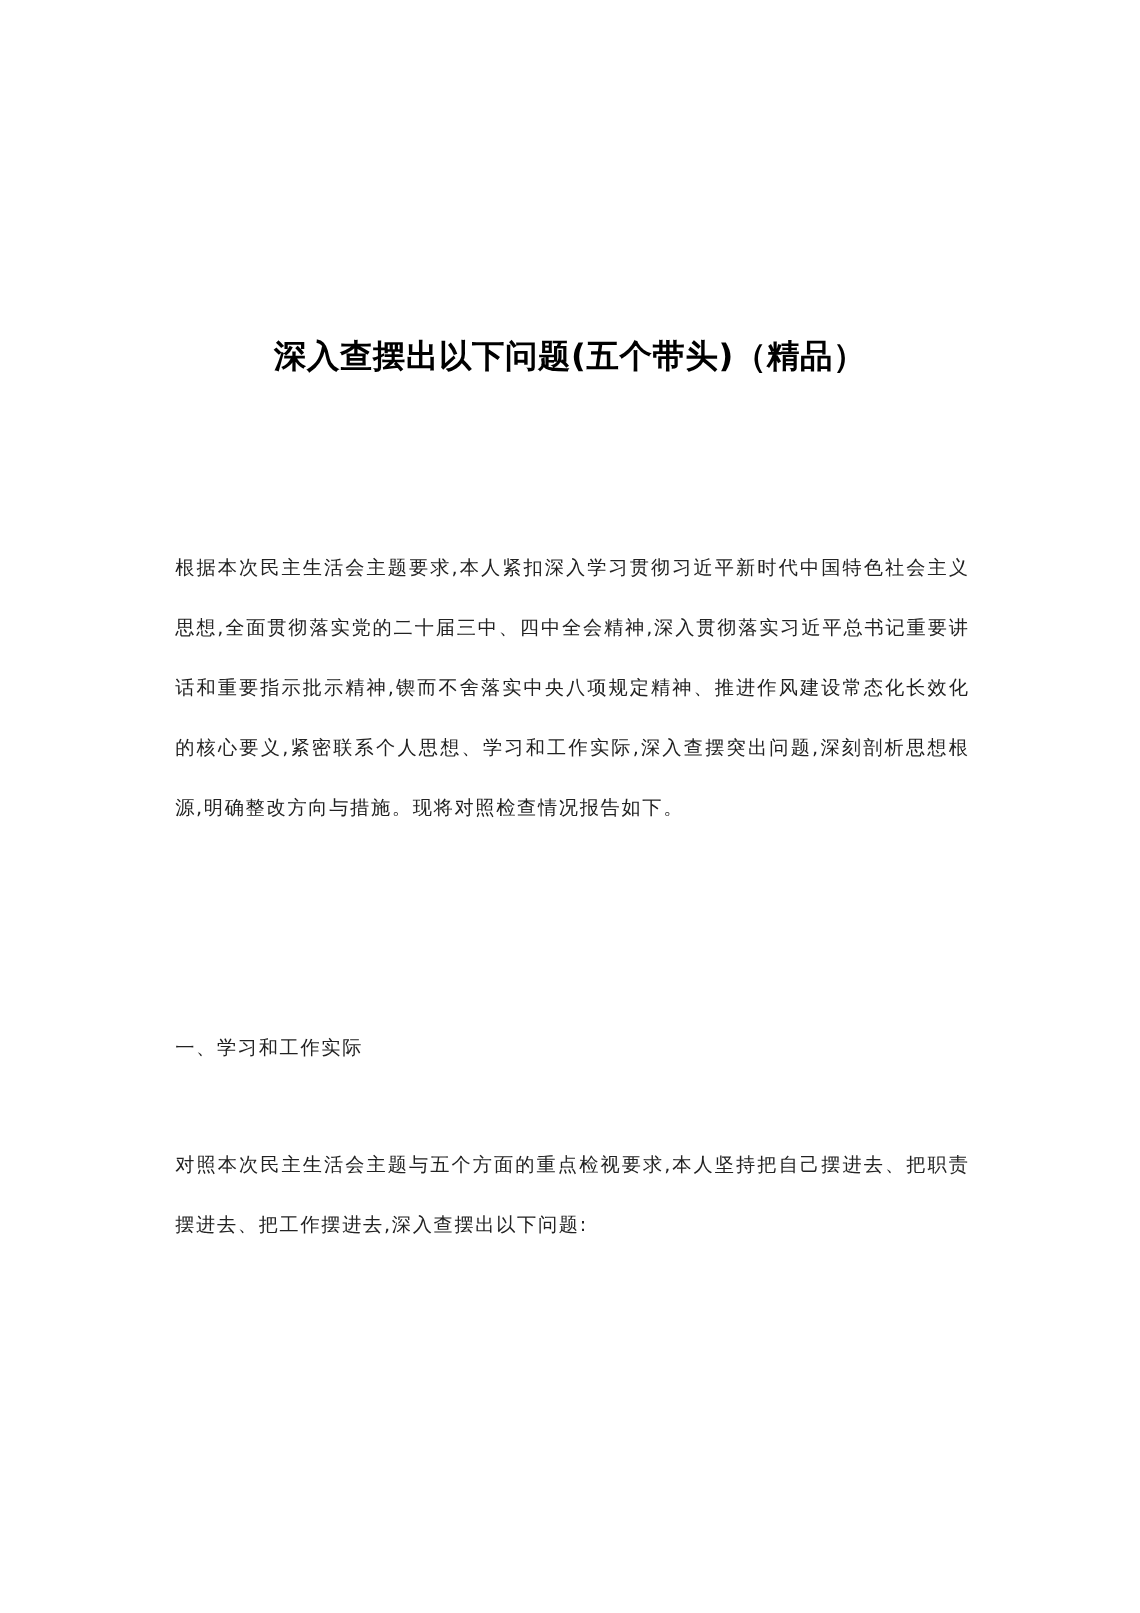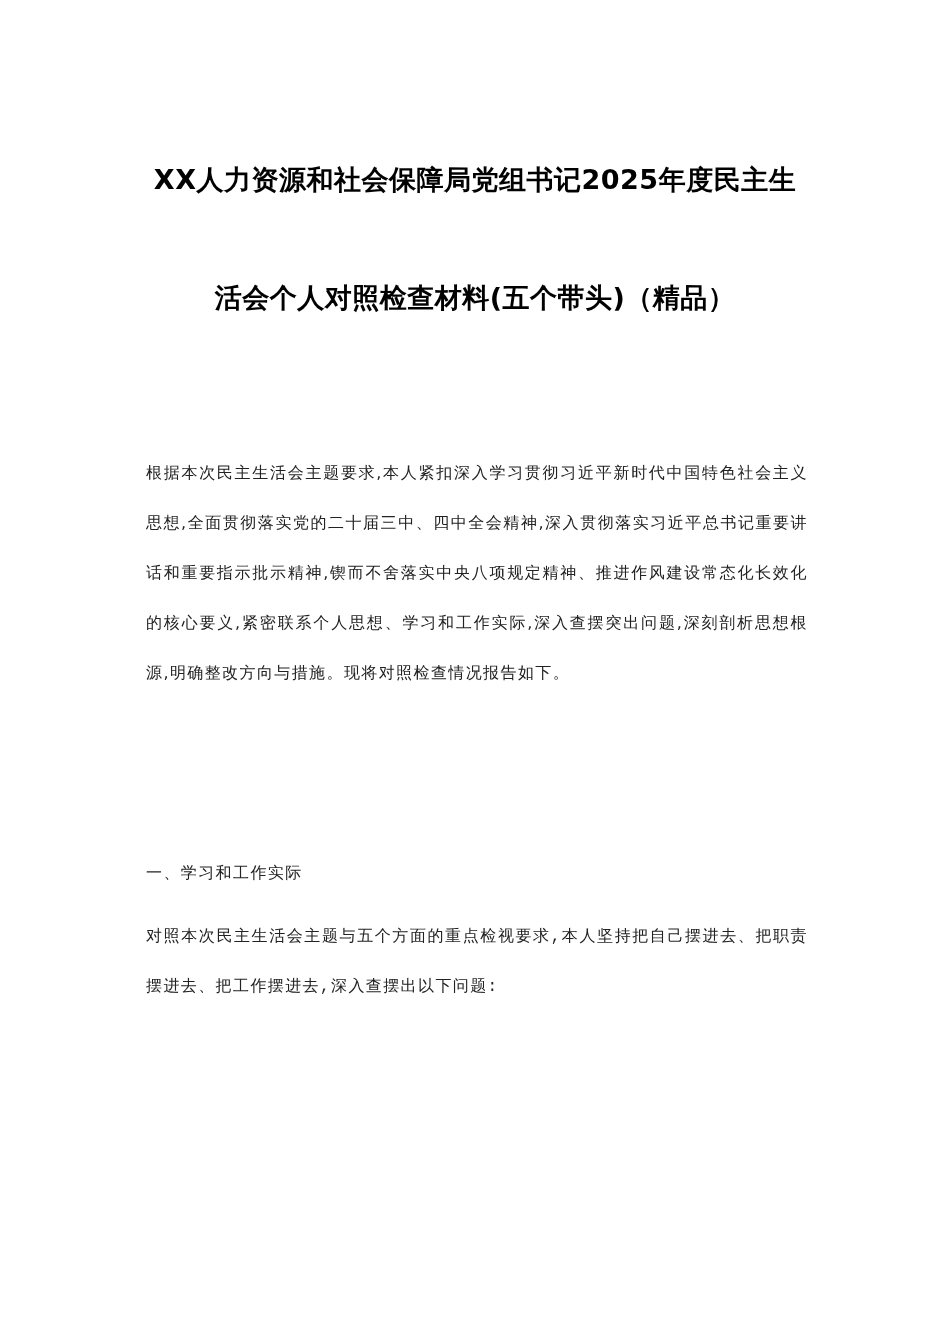--- a/index.html
+++ b/index.html
@@ -42,31 +42,30 @@
       width: 662px;
       font-size: 16px;
       line-height: 50px;
       letter-spacing: 1.4px;
       color: #222222;
       text-align: justify;
       word-break: break-all;
     }
     .p-intro { top: 448px; }
     .p-heading1 { top: 848px; }
-    .p-para2 { top: 912px; font-family: Liberation Mono, monospace; }
+    .p-para2 { top: 946px; }
     .p-sub1 { top: 1146px; }
   </style>
 </head>
 <body>
 
 <div class="page">
 
-  <div class="title-line l1">XX人力资源和社会保障局党组书记2025年度民主生</div>
 
-  <div class="title-line l2">活会个人对照检查材料(五个带头)（精品）</div>
+  <div class="title-line l2">深入查摆出以下问题(五个带头)（精品）</div>
 
   <div class="body-block p-intro">根据本次民主生活会主题要求,本人紧扣深入学习贯彻习近平新时代中国特色社会主义思想,全面贯彻落实党的二十届三中、四中全会精神,深入贯彻落实习近平总书记重要讲话和重要指示批示精神,锲而不舍落实中央八项规定精神、推进作风建设常态化长效化的核心要义,紧密联系个人思想、学习和工作实际,深入查摆突出问题,深刻剖析思想根源,明确整改方向与措施。现将对照检查情况报告如下。</div>
 
   <div class="body-block p-heading1">一、学习和工作实际</div>
 
   <div class="body-block p-para2">对照本次民主生活会主题与五个方面的重点检视要求,本人坚持把自己摆进去、把职责摆进去、把工作摆进去,深入查摆出以下问题:</div>
 
 
 </div>
 

